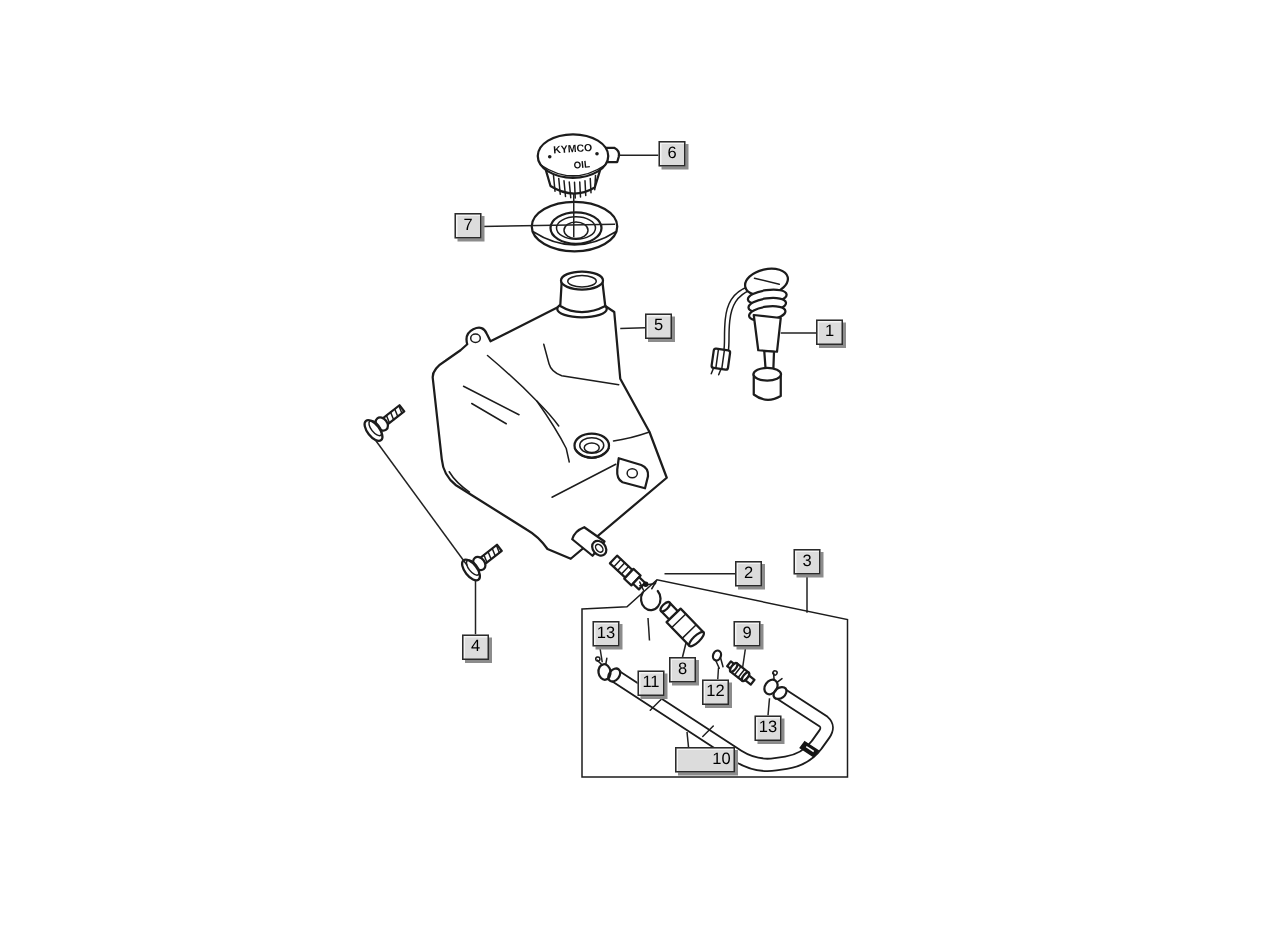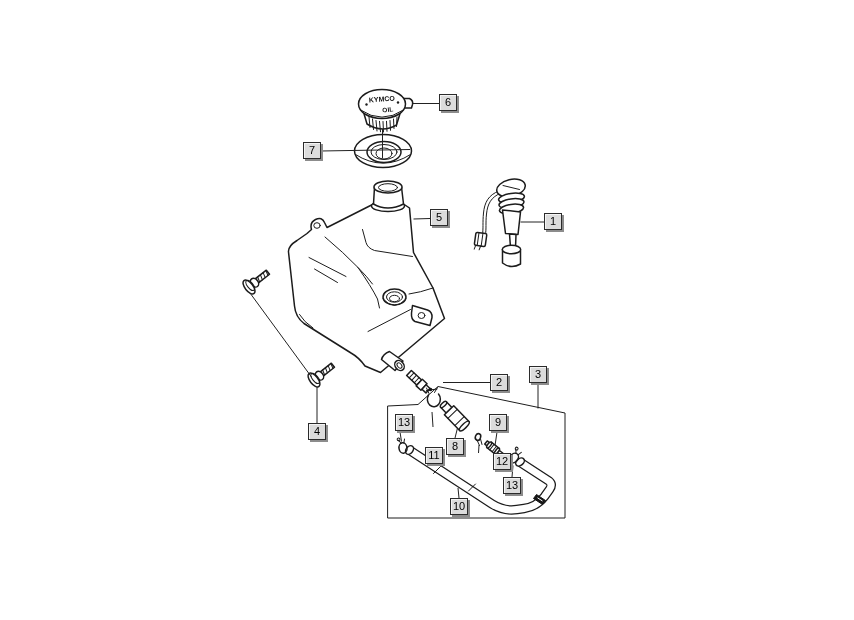--- a/index.html
+++ b/index.html
@@ -241,18 +241,18 @@
 
   <div class="callout" style="left:544px;top:213px;">1</div>
   <div class="callout" style="left:490px;top:374px;">2</div>
   <div class="callout" style="left:529px;top:366px;">3</div>
   <div class="callout" style="left:308px;top:423px;">4</div>
   <div class="callout" style="left:430px;top:209px;">5</div>
   <div class="callout" style="left:439px;top:94px;">6</div>
   <div class="callout" style="left:303px;top:142px;">7</div>
   <div class="callout" style="left:446px;top:438px;">8</div>
   <div class="callout" style="left:489px;top:414px;">9</div>
-  <div class="callout" style="left:450px;top:498px;">10</div>
+  <div class="callout" style="left:450px;top:498px;padding-left:22px;">10</div>
   <div class="callout" style="left:425px;top:427px;margin-top:20px;">11</div>
-  <div class="callout" style="left:493px;top:453px;">12</div>
+  <div class="callout" style="left:468px;top:453px;">12</div>
   <div class="callout" style="left:395px;top:414px;">13</div>
   <div class="callout" style="left:503px;top:477px;">13</div>
 </div>
 
 </body></html>

